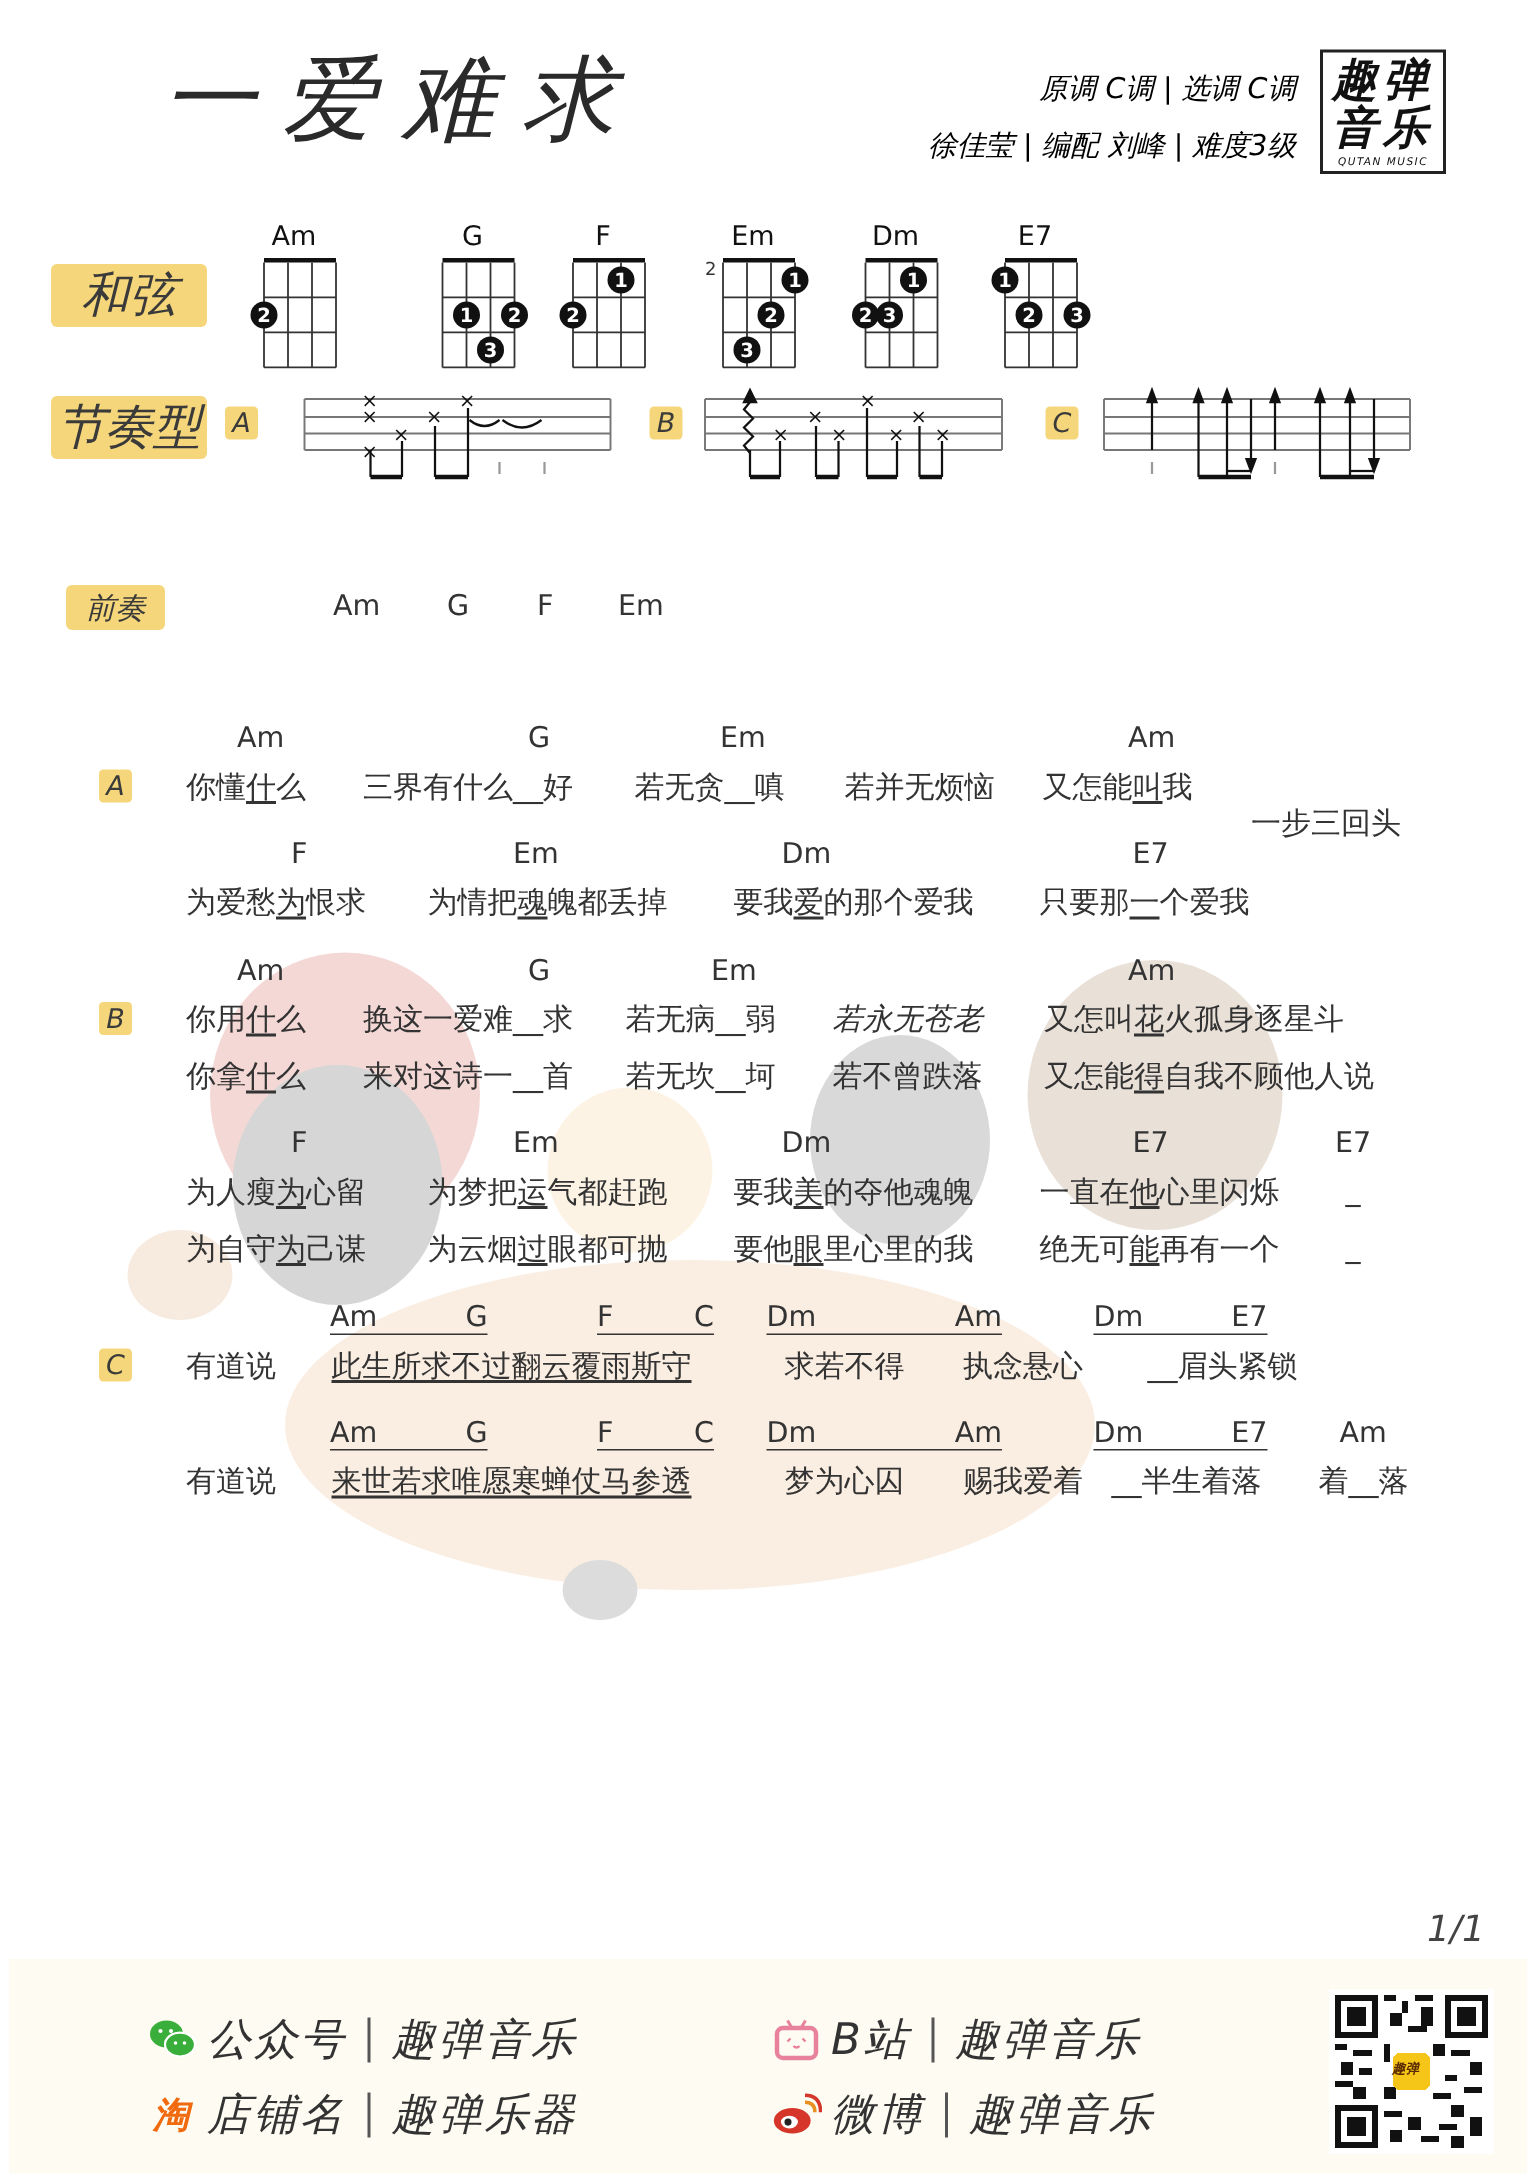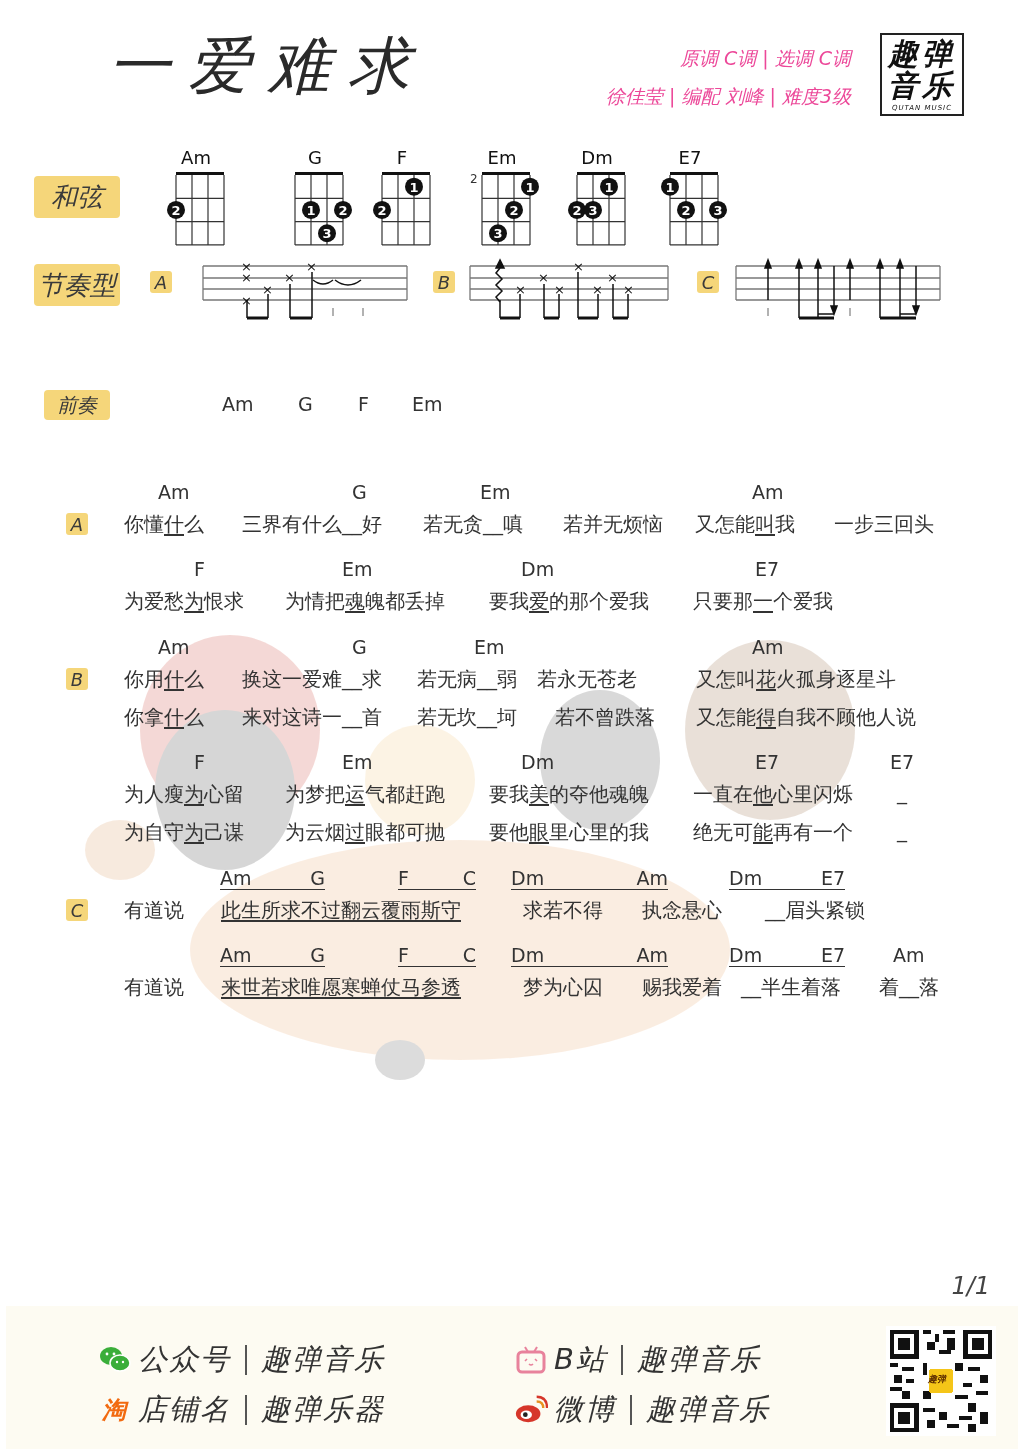--- a/index.html
+++ b/index.html
@@ -3,30 +3,30 @@
 <meta charset="utf-8">
 <style>
   * { box-sizing: border-box; margin: 0; padding: 0; }
   html, body { width: 1024px; height: 1449px; background: #ffffff; overflow: hidden; }
   body { position: relative; font-family: "DejaVu Sans", "Liberation Sans", sans-serif; color: #333; }
 
   .abs { position: absolute; font-style: italic; }
 
   
   .title { left: 108px; top: 30px; font-size: 62px; letter-spacing: 18px; color: #2a2a2a; font-weight: normal; line-height: 72px; }
-  .meta-line { right: 173px; font-size: 19px; color: #ec4899; white-space: nowrap; }
+  .meta-line { right: 160px; font-size: 19px; color: #000000; white-space: nowrap; }
   .meta1 { top: 46px; }
   .meta2 { top: 84px; }
   .logo { left: 880px; top: 33px; width: 84px; height: 83px; border: 2px solid #222; background: #fff; display: flex; flex-direction: column; align-items: center; justify-content: center; }
   .logo-row { font-size: 30px; font-weight: bold; line-height: 32px; letter-spacing: 4px; color: #111; }
   .logo-sub { font-size: 7px; letter-spacing: 1px; color: #111; margin-top: 2px; text-align: center; }
 
   
   .tag { background: #f5d67a; color: #3a3a3a; border-radius: 4px; display: flex; align-items: center; justify-content: center; }
-  .tag-big { width: 86px; height: 42px; font-size: 26px; }
+  .tag-big { width: 104px; height: 42px; font-size: 32px; }
   .tag-med { width: 66px; height: 30px; font-size: 20px; }
   .tag-sm { width: 22px; height: 22px; font-size: 18px; border-radius: 3px; }
 
   
   .chord { position: absolute; width: 64px; }
   .chord-name { position: absolute; top: 0; width: 100%; text-align: center; font-size: 18px; color: #111; line-height: 20px; }
   .chord-grid { position: absolute; top: 24px; left: 12px; width: 48px; height: 70px; border-top: 3px solid #111; }
   .chord-grid svg { position: absolute; left: 0; top: 0; overflow: visible; }
 
   
@@ -318,21 +318,21 @@
 <div class="chord-label" style="left:158px; top:481px;">Am</div>
 <div class="chord-label" style="left:352px; top:481px;">G</div>
 <div class="chord-label" style="left:480px; top:481px;">Em</div>
 <div class="chord-label" style="left:752px; top:481px;">Am</div>
 
 <div class="lyric" style="left:124px; top:511px;"><span>你懂</span><span class="u">什</span><span>么</span></div>
 <div class="lyric" style="left:242px; top:511px;">三界有什么__好</div>
 <div class="lyric" style="left:423px; top:511px;">若无贪__嗔</div>
 <div class="lyric" style="left:563px; top:511px;">若并无烦恼</div>
 <div class="lyric" style="left:695px; top:511px;"><span>又怎能</span><span class="u">叫</span><span>我</span></div>
-<div class="lyric" style="left:834px; top:511px;">一步三回头</div>
+<div class="lyric" style="left:834px; top:535px;">一步三回头</div>
 
 <div class="chord-label" style="left:194px; top:558px;">F</div>
 <div class="chord-label" style="left:342px; top:558px;">Em</div>
 <div class="chord-label" style="left:521px; top:558px;">Dm</div>
 <div class="chord-label" style="left:755px; top:558px;">E7</div>
 
 <div class="lyric" style="left:124px; top:588px;"><span>为爱愁</span><span class="u">为</span><span>恨求</span></div>
 <div class="lyric" style="left:285px; top:588px;text-align:right;"><span>为情把</span><span class="u">魂</span><span>魄都丢掉</span></div>
 <div class="lyric" style="left:489px; top:588px;"><span>要我</span><span class="u">爱</span><span>的那个爱我</span></div>
 <div class="lyric" style="left:693px; top:588px;"><span>只要那</span><span class="u">一</span><span>个爱我</span></div>
@@ -340,21 +340,21 @@
 <div class="abs tag tag-sm" style="left:66px; top:668px;">B</div>
 
 <div class="chord-label" style="left:158px; top:636px;">Am</div>
 <div class="chord-label" style="left:352px; top:636px;">G</div>
 <div class="chord-label" style="left:474px; top:636px;">Em</div>
 <div class="chord-label" style="left:752px; top:636px;">Am</div>
 
 <div class="lyric" style="left:124px; top:666px;"><span>你用</span><span class="u">什</span><span>么</span></div>
 <div class="lyric" style="left:242px; top:666px;">换这一爱难__求</div>
 <div class="lyric" style="left:417px; top:666px;">若无病__弱</div>
-<div class="lyric" style="left:537px; top:666px;">若永无苍老</div>
+<div class="lyric" style="left:555px; top:666px;font-style:italic;">若永无苍老</div>
 <div class="lyric" style="left:696px; top:666px;"><span>又怎叫</span><span class="u">花</span><span>火孤身逐星斗</span></div>
 
 <div class="lyric" style="left:124px; top:704px;"><span>你拿</span><span class="u">什</span><span>么</span></div>
 <div class="lyric" style="left:242px; top:704px;">来对这诗一__首</div>
 <div class="lyric" style="left:417px; top:704px;">若无坎__坷</div>
 <div class="lyric" style="left:555px; top:704px;">若不曾跌落</div>
 <div class="lyric" style="left:696px; top:704px;"><span>又怎能</span><span class="u">得</span><span>自我不顾他人说</span></div>
 
 <div class="chord-label" style="left:194px; top:751px;">F</div>
 <div class="chord-label" style="left:342px; top:751px;">Em</div>

